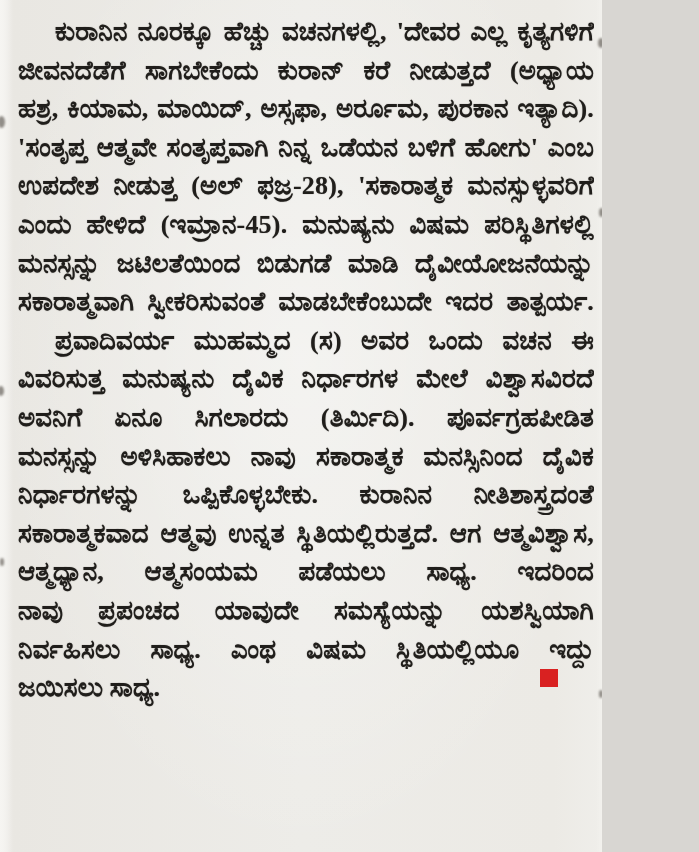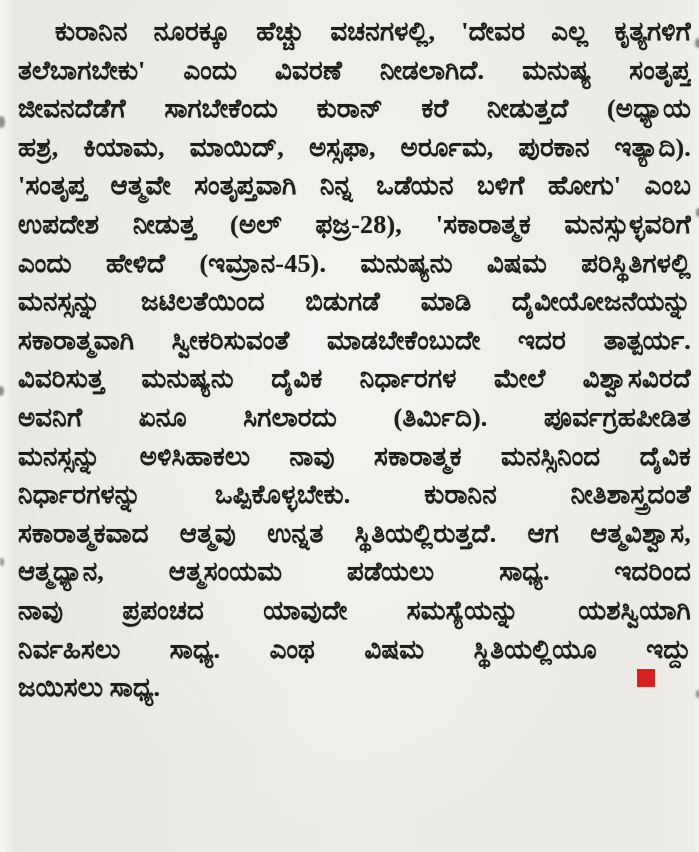--- a/index.html
+++ b/index.html
@@ -1,19 +1,19 @@
 <!DOCTYPE html>
 <html><head>
 <meta charset="utf-8">
 <style>
   html, body { margin: 0; padding: 0; background: #d8d6d2; }
 
   .page {
     position: relative;
-    width: 699px;
+    width: 602px;
     height: 852px;
     overflow: hidden;
     background-color: #ecebe6;
     background-image:
       radial-gradient(ellipse at 50% 42%, rgba(255,255,255,0.38), rgba(255,255,255,0) 72%),
       linear-gradient(90deg, #f3f2ef 0px, #e9e7e2 14px, #edecE8 50%, #eceae5 92%, #efeeea 100%);
     font-family: "Liberation Serif", "DejaVu Serif", "DejaVu Sans", serif;
   }
 
   
@@ -98,31 +98,31 @@
 
   <div class="top-cut">
     <span class="fragment frag-a">ವ</span>
     <span class="fragment frag-b">ತೆ</span>
   </div>
 
   <div class="body-text">
 
     <div>
       <div class="line indent">ಕುರಾನಿನ ನೂರಕ್ಕೂ ಹೆಚ್ಚು ವಚನಗಳಲ್ಲಿ, 'ದೇವರ ಎಲ್ಲ ಕೃತ್ಯಗಳಿಗೆ</div>
-      <div class="line">ತಲೆಬಾಗಬೇಕು' ಎಂದು ವಿವರಣೆ ನೀಡಲಾಗಿದೆ. ಮನುಷ್ಯ ಸಂತೃಪ್ತ</div>
       <div class="line">ಜೀವನದೆಡೆಗೆ ಸಾಗಬೇಕೆಂದು ಕುರಾನ್ ಕರೆ ನೀಡುತ್ತದೆ (ಅಧ್ಯಾಯ</div>
       <div class="line">ಹಶ್ರ, ಕಿಯಾಮ, ಮಾಯಿದ್, ಅಸ್ಸಫಾ, ಅರ್ರೂಮ, ಪುರಕಾನ ಇತ್ಯಾದಿ).</div>
       <div class="line">'ಸಂತೃಪ್ತ ಆತ್ಮವೇ ಸಂತೃಪ್ತವಾಗಿ ನಿನ್ನ ಒಡೆಯನ ಬಳಿಗೆ ಹೋಗು' ಎಂಬ</div>
       <div class="line">ಉಪದೇಶ ನೀಡುತ್ತ (ಅಲ್ ಫಜ್ರ-28), 'ಸಕಾರಾತ್ಮಕ ಮನಸ್ಸುಳ್ಳವರಿಗೆ</div>
       <div class="line">ಎಂದು ಹೇಳಿದೆ (ಇಮ್ರಾನ-45). ಮನುಷ್ಯನು ವಿಷಮ ಪರಿಸ್ಥಿತಿಗಳಲ್ಲಿ</div>
       <div class="line">ಮನಸ್ಸನ್ನು ಜಟಿಲತೆಯಿಂದ ಬಿಡುಗಡೆ ಮಾಡಿ ದೈವೀಯೋಜನೆಯನ್ನು</div>
       <div class="line">ಸಕಾರಾತ್ಮವಾಗಿ ಸ್ವೀಕರಿಸುವಂತೆ ಮಾಡಬೇಕೆಂಬುದೇ ಇದರ ತಾತ್ಪರ್ಯ.</div>
     </div>
 
     <div>
+      <div class="line indent">ಪ್ರವಾದಿವರ್ಯ ಮುಹಮ್ಮದ (ಸ) ಅವರ ಒಂದು ವಚನ ಈ</div>
       <div class="line">ವಿವರಿಸುತ್ತ ಮನುಷ್ಯನು ದೈವಿಕ ನಿರ್ಧಾರಗಳ ಮೇಲೆ ವಿಶ್ವಾಸವಿರದೆ</div>
       <div class="line">ಅವನಿಗೆ ಏನೂ ಸಿಗಲಾರದು (ತಿರ್ಮಿದಿ). ಪೂರ್ವಗ್ರಹಪೀಡಿತ</div>
       <div class="line">ಮನಸ್ಸನ್ನು ಅಳಿಸಿಹಾಕಲು ನಾವು ಸಕಾರಾತ್ಮಕ ಮನಸ್ಸಿನಿಂದ ದೈವಿಕ</div>
       <div class="line">ನಿರ್ಧಾರಗಳನ್ನು ಒಪ್ಪಿಕೊಳ್ಳಬೇಕು. ಕುರಾನಿನ ನೀತಿಶಾಸ್ತ್ರದಂತೆ</div>
       <div class="line">ಸಕಾರಾತ್ಮಕವಾದ ಆತ್ಮವು ಉನ್ನತ ಸ್ಥಿತಿಯಲ್ಲಿರುತ್ತದೆ. ಆಗ ಆತ್ಮವಿಶ್ವಾಸ,</div>
       <div class="line">ಆತ್ಮಧ್ಯಾನ, ಆತ್ಮಸಂಯಮ ಪಡೆಯಲು ಸಾಧ್ಯ. ಇದರಿಂದ</div>
       <div class="line">ನಾವು ಪ್ರಪಂಚದ ಯಾವುದೇ ಸಮಸ್ಯೆಯನ್ನು ಯಶಸ್ವಿಯಾಗಿ</div>
       <div class="line">ನಿರ್ವಹಿಸಲು ಸಾಧ್ಯ. ಎಂಥ ವಿಷಮ ಸ್ಥಿತಿಯಲ್ಲಿಯೂ ಇದ್ದು</div>
       <div class="last-row">
         <div class="line final">ಜಯಿಸಲು ಸಾಧ್ಯ.</div>

